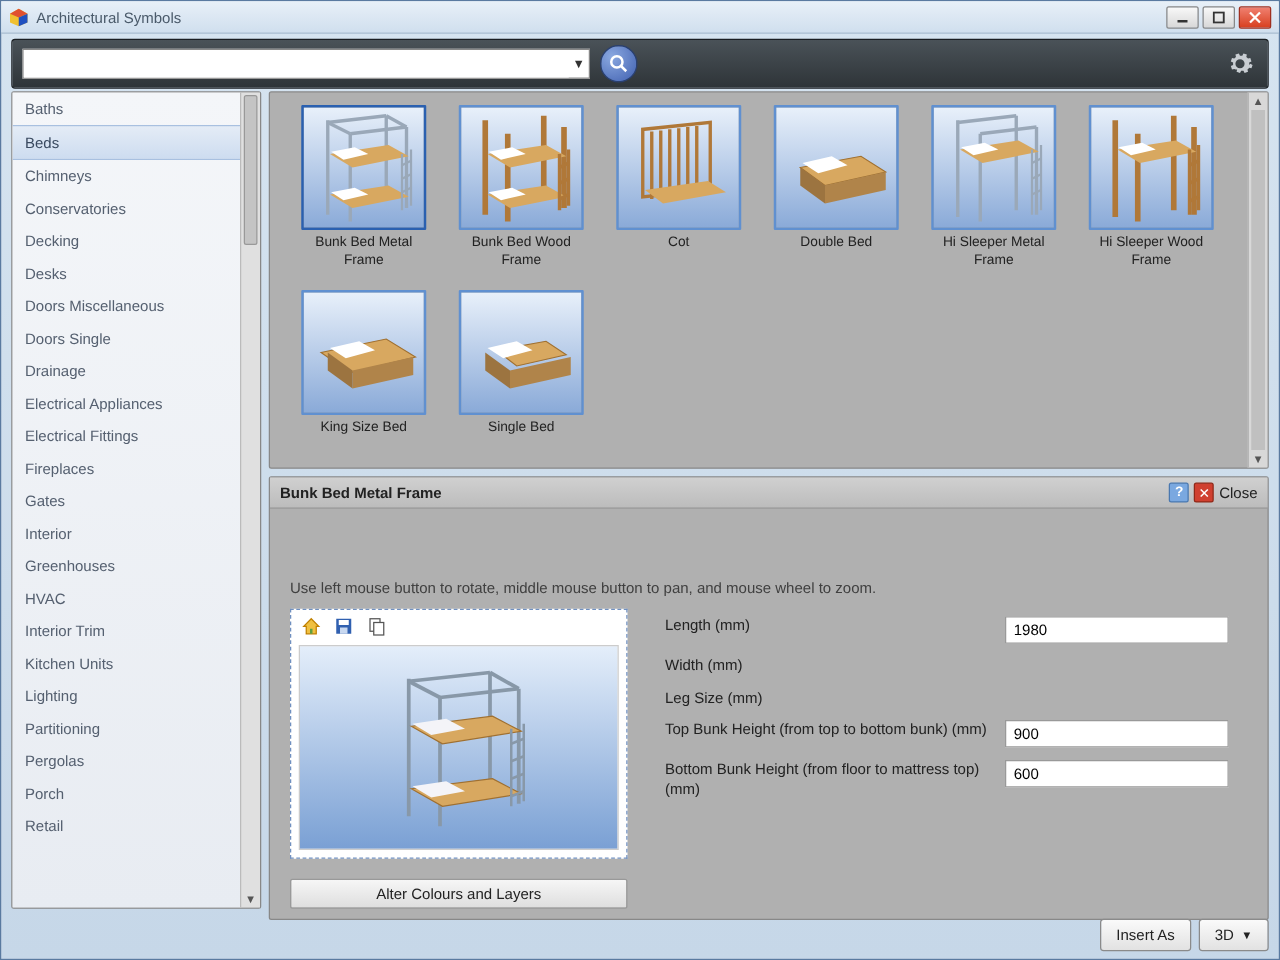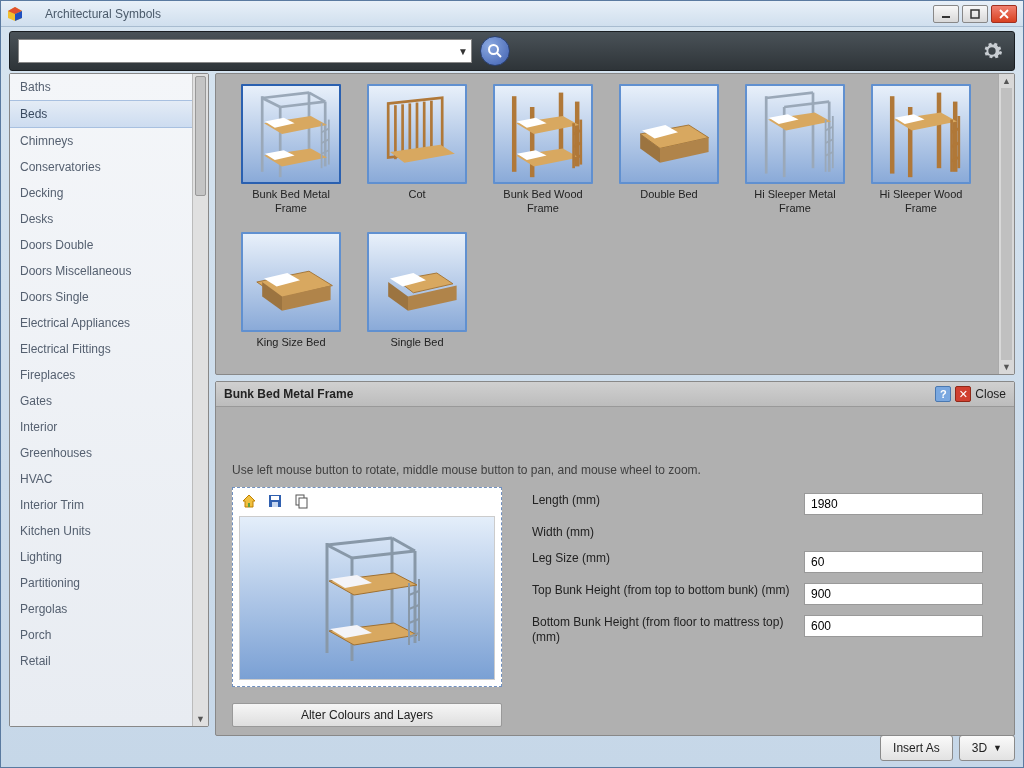--- a/index.html
+++ b/index.html
@@ -19,21 +19,20 @@
   border: 1px solid #5a7aa0;
   position: relative;
 }
 .titlebar {
   height: 26px;
   background: linear-gradient(#e8f0f8, #d0dfee);
   display: flex;
   align-items: center;
   padding: 0 6px;
   border-bottom: 1px solid #a8bcd0;
-  gap: 16px;
 }
 .titlebar .app-icon {
   width: 16px; height: 16px; margin-right: 6px;
 }
 .titlebar .title { color: #4a5a6a; font-size: 12px; flex: 1; }
 .win-controls { display: flex; gap: 3px; }
 .win-btn {
   width: 26px; height: 18px;
   border: 1px solid #888;
   border-radius: 2px;
@@ -321,23 +320,23 @@
   <div class="content">
 
     <div class="sidebar-wrap">
       <div class="sidebar" id="sidebar-list">
           <div class="sidebar-item">Baths</div>
           <div class="sidebar-item selected">Beds</div>
           <div class="sidebar-item">Chimneys</div>
           <div class="sidebar-item">Conservatories</div>
           <div class="sidebar-item">Decking</div>
           <div class="sidebar-item">Desks</div>
-          <div class="sidebar-item">Doors Double</div>
           <div class="sidebar-item">Doors Miscellaneous</div>
           <div class="sidebar-item">Doors Single</div>
+          <div class="sidebar-item">Drainage</div>
           <div class="sidebar-item">Electrical Appliances</div>
           <div class="sidebar-item">Electrical Fittings</div>
           <div class="sidebar-item">Fireplaces</div>
           <div class="sidebar-item">Gates</div>
           <div class="sidebar-item">Interior</div>
           <div class="sidebar-item">Greenhouses</div>
           <div class="sidebar-item">HVAC</div>
           <div class="sidebar-item">Interior Trim</div>
           <div class="sidebar-item">Kitchen Units</div>
           <div class="sidebar-item">Lighting</div>
@@ -382,57 +381,57 @@
                       <line x1="84" y1="60" x2="92" y2="56"></line>
                       <line x1="84" y1="72" x2="92" y2="68"></line>
                     </g>
                   </svg>
                 </div>
                 <div class="thumb-label">Bunk Bed Metal Frame</div>
               </div>
               <div class="thumb-card">
                 <div class="thumb-img">
                   <svg width="90" height="90" viewBox="0 0 100 100">
-                    <g stroke="#b07838" stroke-width="3" fill="none">
-                      <rect x="18" y="18" width="60" height="60" transform="skewY(-6)"></rect>
-                      <line x1="26" y1="18" x2="26" y2="78"></line>
-                      <line x1="34" y1="17" x2="34" y2="77"></line>
-                      <line x1="42" y1="16" x2="42" y2="76"></line>
-                      <line x1="50" y1="15" x2="50" y2="75"></line>
-                      <line x1="58" y1="14" x2="58" y2="74"></line>
-                      <line x1="66" y1="13" x2="66" y2="73"></line>
-                    </g>
-                    <polygon points="20,70 76,62 92,72 36,82" fill="#d8a860"></polygon>
-                  </svg>
-                </div>
-                <div class="thumb-label">Cot</div>
-              </div>
-              <div class="thumb-card">
-                <div class="thumb-img">
-                  <svg width="90" height="90" viewBox="0 0 100 100">
                     <g stroke="#b07838" stroke-width="5" fill="none">
                       <line x1="18" y1="8" x2="18" y2="92"></line>
                       <line x1="70" y1="4" x2="70" y2="78"></line>
                       <line x1="38" y1="20" x2="38" y2="98"></line>
                       <line x1="88" y1="14" x2="88" y2="86"></line>
                     </g>
                     <polygon points="20,38 72,30 90,40 40,50" fill="#d8a860"></polygon>
                     <polygon points="21,36 42,32 54,38 32,43" fill="#fff"></polygon>
                     <polygon points="20,74 72,66 90,76 40,86" fill="#d8a860"></polygon>
                     <polygon points="21,72 42,68 54,74 32,79" fill="#fff"></polygon>
                     <g stroke="#b07838" stroke-width="3">
                       <line x1="84" y1="38" x2="84" y2="88"></line>
                       <line x1="92" y1="34" x2="92" y2="84"></line>
                       <line x1="84" y1="50" x2="92" y2="46"></line>
                       <line x1="84" y1="64" x2="92" y2="60"></line>
                       <line x1="84" y1="78" x2="92" y2="74"></line>
                     </g>
                   </svg>
                 </div>
                 <div class="thumb-label">Bunk Bed Wood Frame</div>
+              </div>
+              <div class="thumb-card">
+                <div class="thumb-img">
+                  <svg width="90" height="90" viewBox="0 0 100 100">
+                    <g stroke="#b07838" stroke-width="3" fill="none">
+                      <rect x="18" y="18" width="60" height="60" transform="skewY(-6)"></rect>
+                      <line x1="26" y1="18" x2="26" y2="78"></line>
+                      <line x1="34" y1="17" x2="34" y2="77"></line>
+                      <line x1="42" y1="16" x2="42" y2="76"></line>
+                      <line x1="50" y1="15" x2="50" y2="75"></line>
+                      <line x1="58" y1="14" x2="58" y2="74"></line>
+                      <line x1="66" y1="13" x2="66" y2="73"></line>
+                    </g>
+                    <polygon points="20,70 76,62 92,72 36,82" fill="#d8a860"></polygon>
+                  </svg>
+                </div>
+                <div class="thumb-label">Cot</div>
               </div>
               <div class="thumb-card">
                 <div class="thumb-img">
                   <svg width="90" height="90" viewBox="0 0 100 100">
                     <polygon points="18,50 72,40 94,54 40,66" fill="#d8a860" stroke="#a07030"></polygon>
                     <polygon points="20,46 46,40 60,48 34,55" fill="#fff"></polygon>
                     <polygon points="40,66 94,54 94,70 40,82" fill="#b0844a"></polygon>
                     <polygon points="18,50 40,66 40,82 18,66" fill="#9c7440"></polygon>
                   </svg>
                 </div>
@@ -584,21 +583,20 @@
             <div class="props-col" id="props-col">
                 <div class="prop-row">
                   <label>Length (mm)</label>
                   <input value="1980" style="">
                 </div>
                 <div class="prop-row">
                   <label>Width (mm)</label>
                 </div>
                 <div class="prop-row">
                   <label>Leg Size (mm)</label>
-                  <input value="60" style="">
                 </div>
                 <div class="prop-row">
                   <label>Top Bunk Height (from top to bottom bunk) (mm)</label>
                   <input value="900" style="">
                 </div>
                 <div class="prop-row">
                   <label>Bottom Bunk Height (from floor to mattress top) (mm)</label>
                   <input value="600" style="">
                 </div>
               </div>

